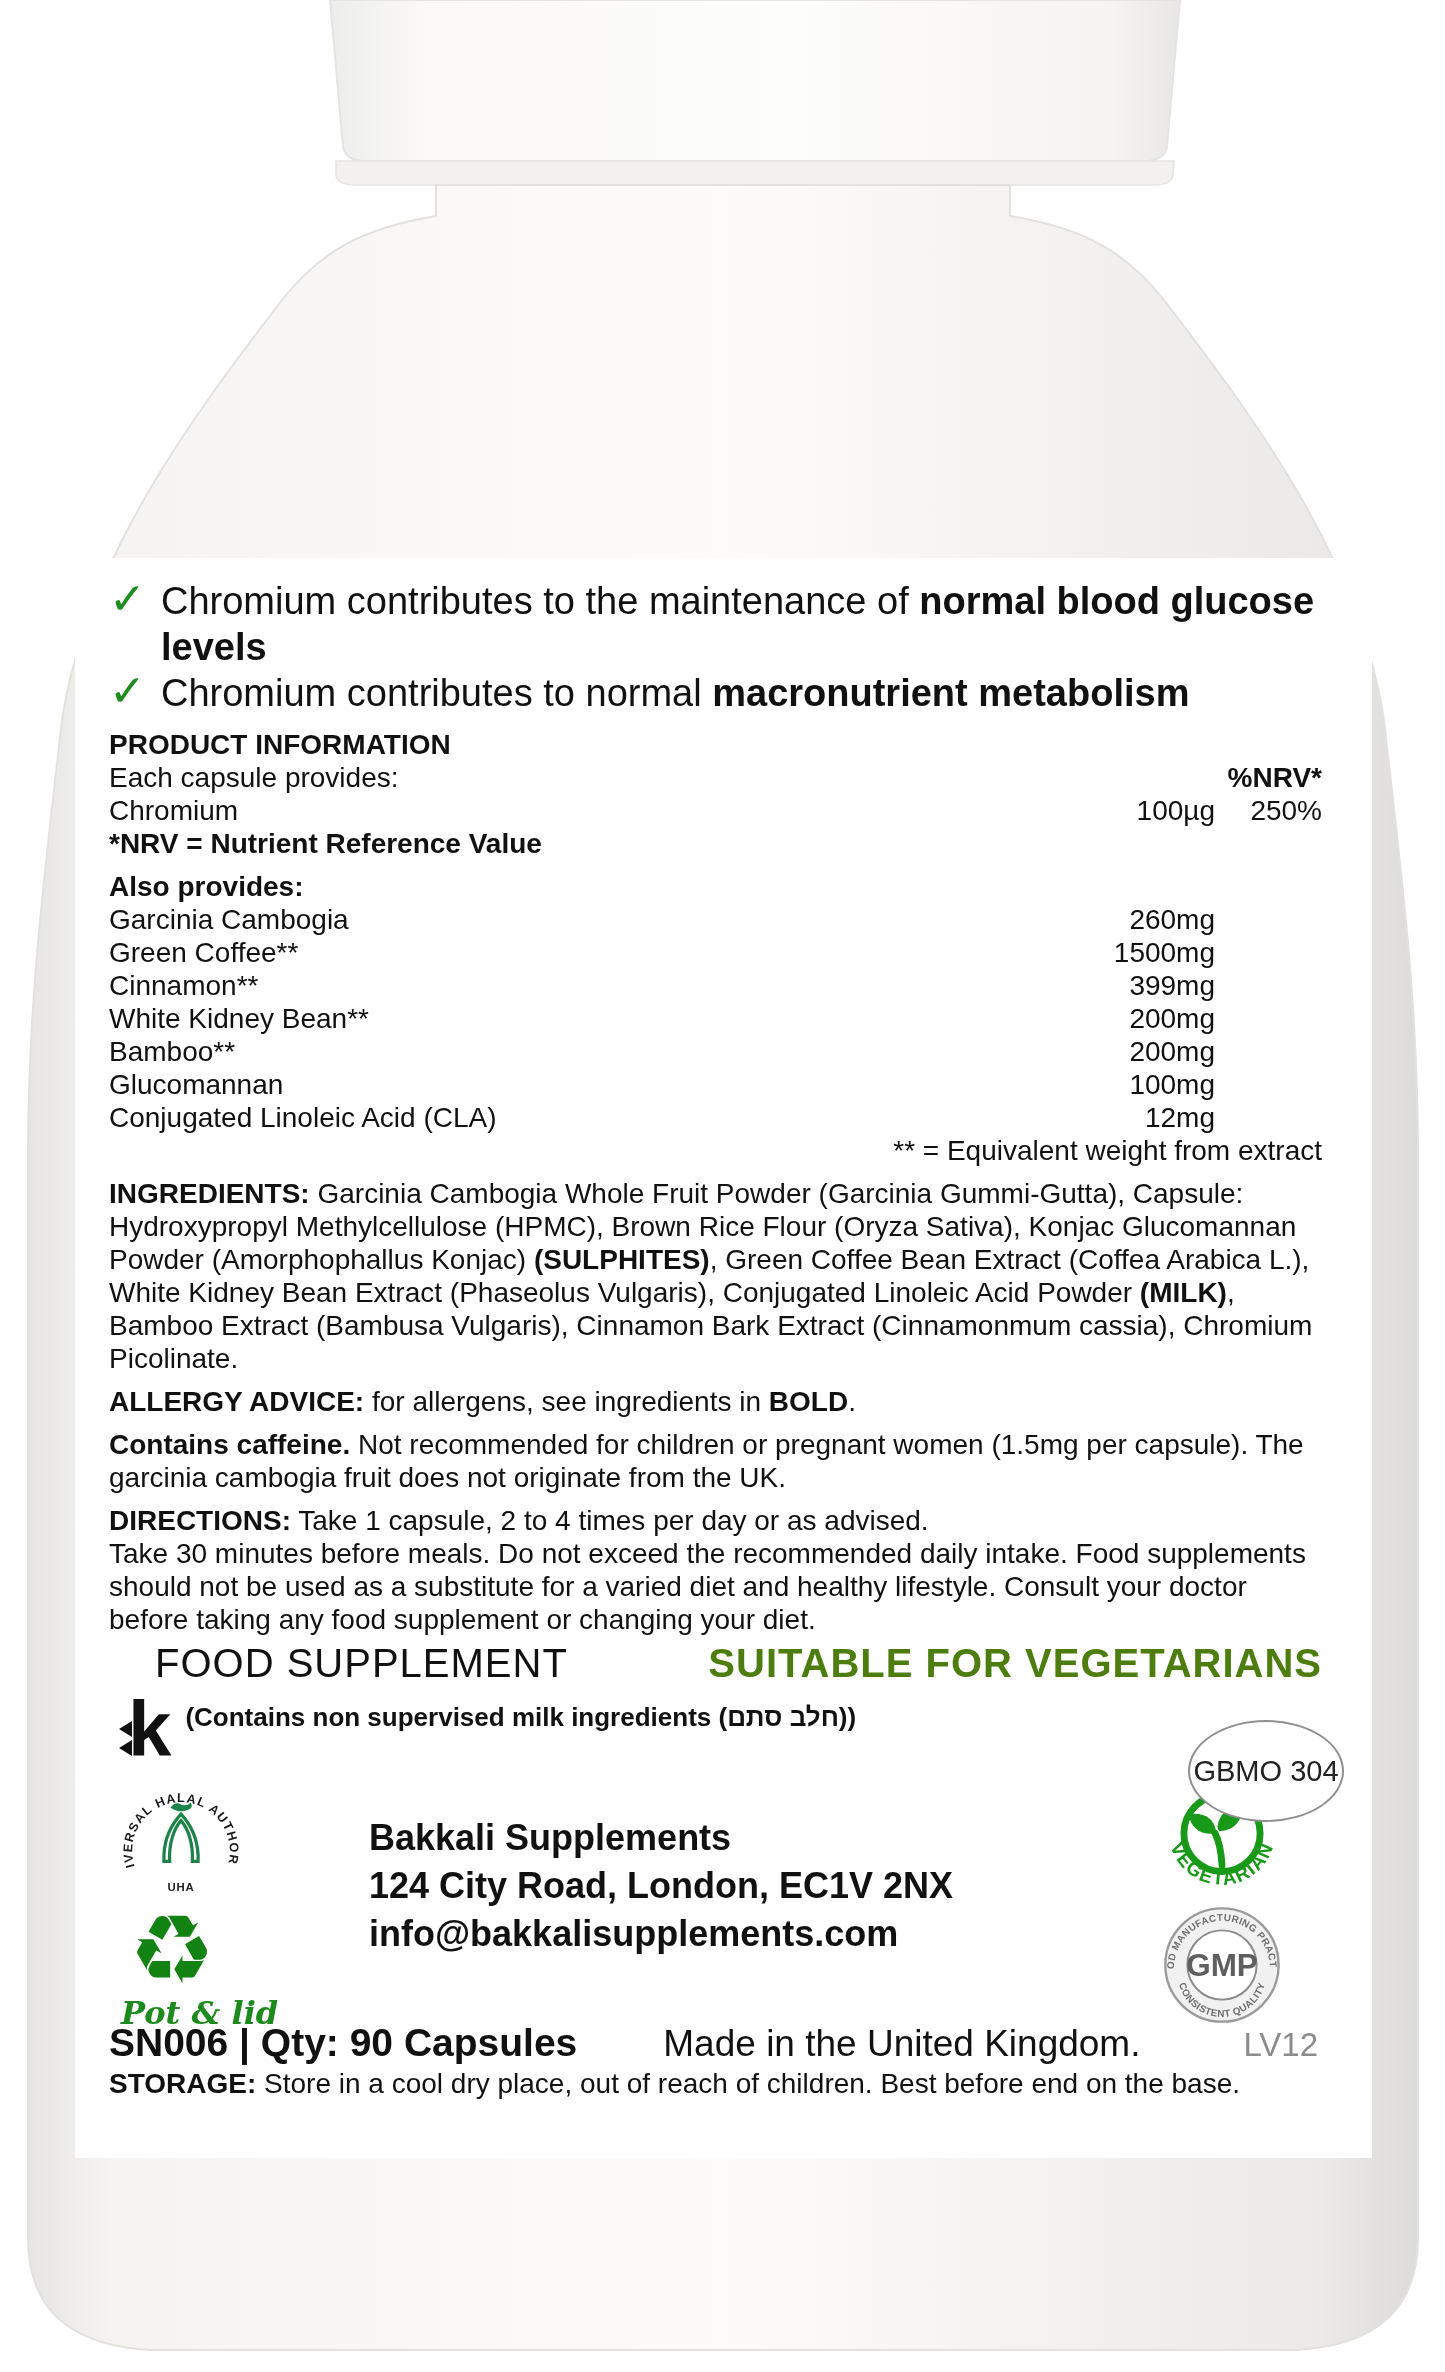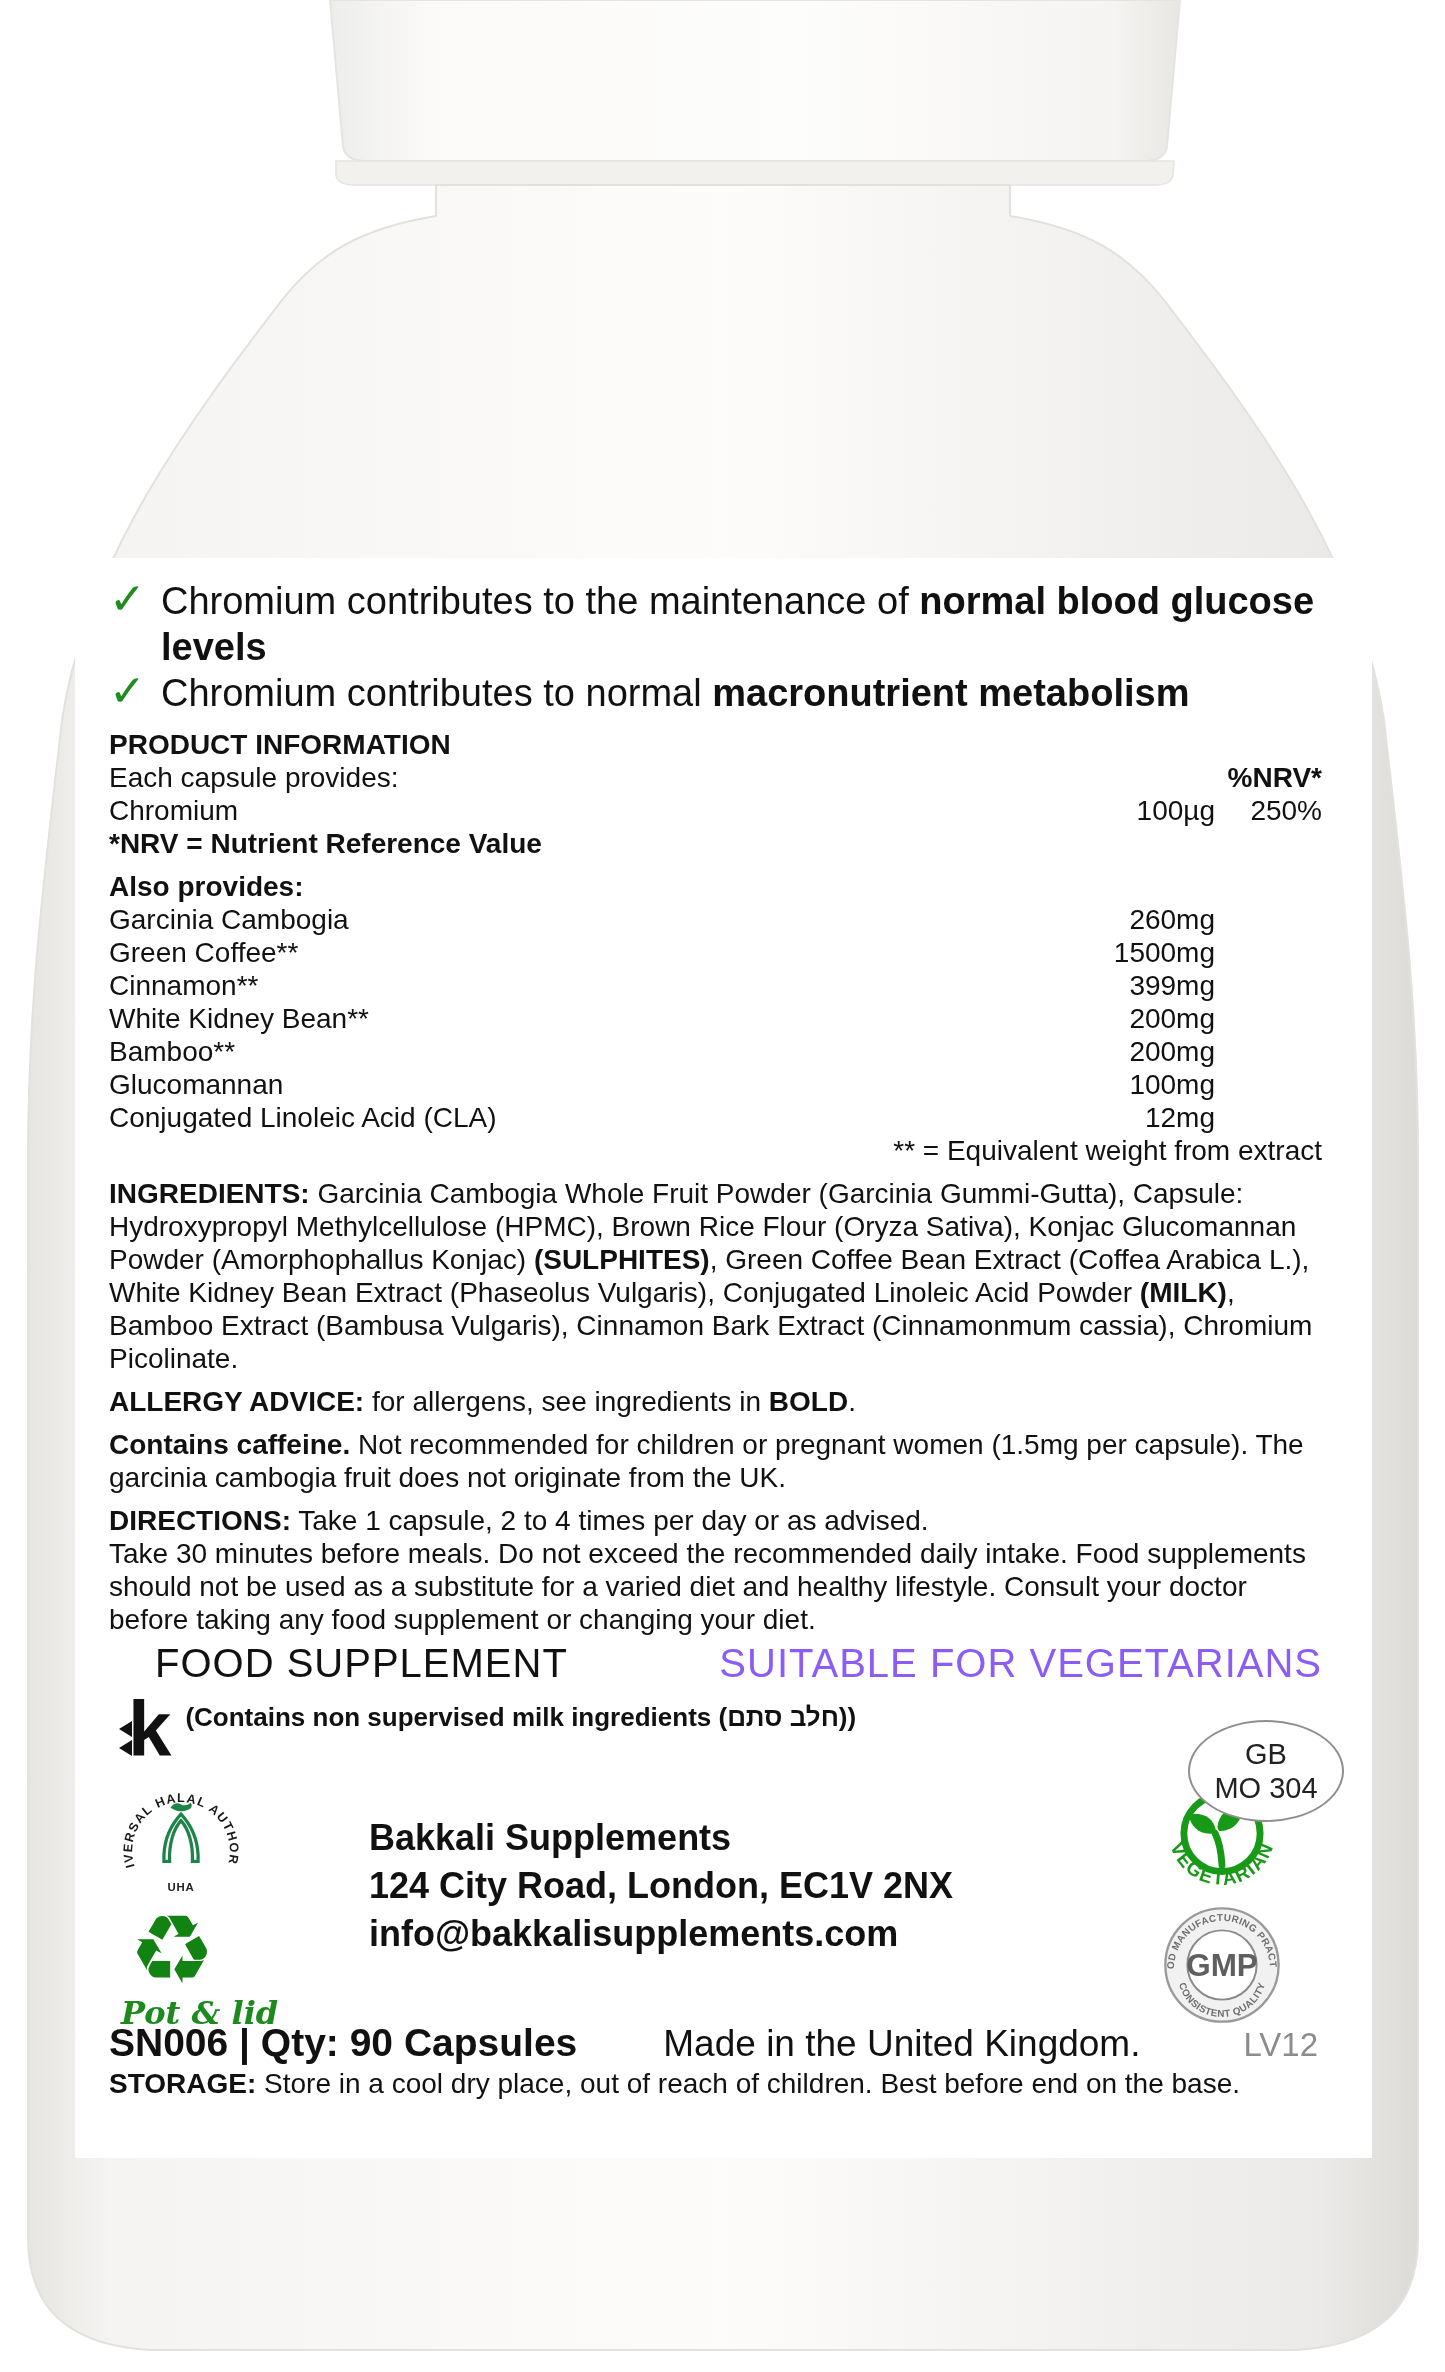--- a/index.html
+++ b/index.html
@@ -28,33 +28,33 @@
   .grid3{display:grid;grid-template-columns:1fr 220px 107px;}
   .ra{text-align:right;}
   .section{margin-top:10px;}
   .foot-right{text-align:right;}
 
   p.para{margin:10px 0 0 0;}
 
   
   .fs-row{display:flex;align-items:baseline;margin:4px 0 6px 0;font-size:40px;line-height:46px;}
   .fs-left{margin-left:46px;letter-spacing:1px;}
-  .fs-right{margin-left:auto;color:#8b5cf6;letter-spacing:1px;}
+  .fs-right{margin-left:auto;color:#4d7c0f;letter-spacing:1px;font-weight:bold;}
 
   
   .kosher-row{display:flex;align-items:flex-start;margin-top:8px;height:84px;position:relative;}
   .k-mark{display:flex;align-items:center;margin-left:10px;}
   .k-tris{display:flex;flex-direction:column;gap:3px;margin-right:-4px;margin-top:18px;}
   .tri{width:0;height:0;border-top:8px solid transparent;border-bottom:8px solid transparent;border-right:13px solid #111;}
   .k-letter{font-size:78px;font-weight:bold;line-height:70px;}
   .kosher-text{font-size:26px;font-weight:bold;margin:8px 0 0 14px;line-height:30px;}
   .gb-oval{
     position:absolute;top:1162px;right:28px;width:152px;height:98px;
     border:2.5px solid #8f8f8f;border-radius:50%;background:#fff;
-    display:flex;flex-direction:column;justify-content:center;align-items:center;
+    display:flex;flex-direction:row;justify-content:center;align-items:center;
     font-size:29px;line-height:34px;color:#222;
   }
 
   
   .logos{display:grid;grid-template-columns:260px 1fr 200px;align-items:start;margin-top:2px;height:242px;}
   .logo-left{display:flex;flex-direction:column;align-items:flex-start;padding-left:8px;}
   .recycle{font-size:96px;line-height:92px;color:#128212;margin:2px 0 0 12px;}
   .potlid{font-family:"DejaVu Serif",serif;font-style:italic;font-weight:bold;color:#1c8a1c;font-size:32px;line-height:34px;margin-left:4px;}
   .address{ text-align:left;font-weight:bold;font-size:36px;line-height:48px;margin-top:34px;}
   .logo-right{display:flex;flex-direction:column;align-items:center;}

